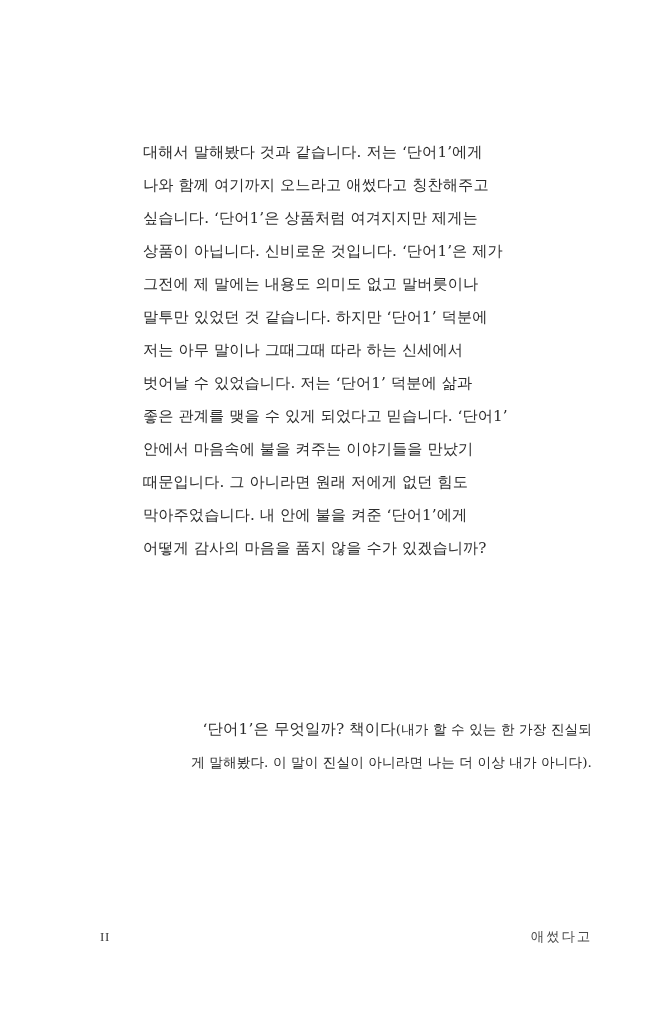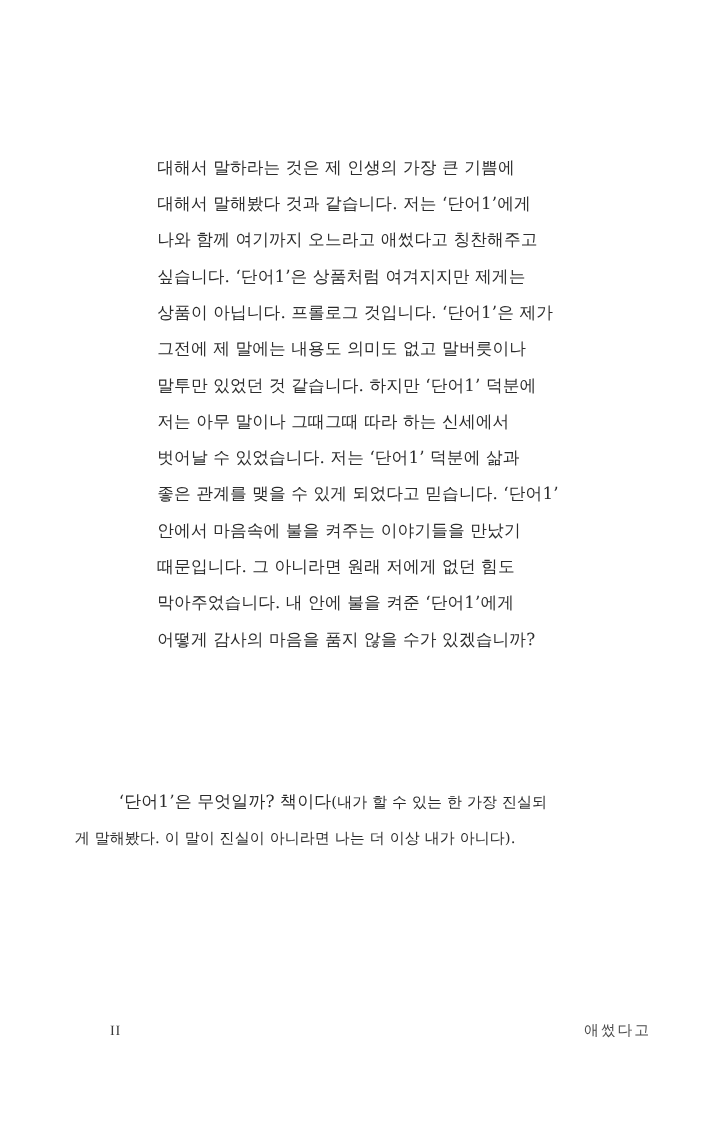--- a/index.html
+++ b/index.html
@@ -46,20 +46,21 @@
     top: 713px;
     width: 524px;
   }
   .body-line {
     font-size: 15.4px;
     line-height: 33px;
     height: 33px;
     white-space: nowrap;
     letter-spacing: 0.1px;
     color: #2b2b2b;
+    text-align: right;
   }
   .body-line.first {
     padding-left: 40px;
   }
   .small-paren {
     font-size: 13.6px;
   }
 
   
   .footer {
@@ -84,25 +85,24 @@
     letter-spacing: 1.8px;
     color: #4a4a4a;
   }
 </style>
 </head>
 <body>
 
 <div id="page">
 
   <div class="quote-block">
-    <div class="quote-line">대해서 말하라는 것은 제 인생의 가장 큰 기쁨에</div>
     <div class="quote-line">대해서 말해봤다 것과 같습니다. 저는 ‘단어1’에게</div>
     <div class="quote-line">나와 함께 여기까지 오느라고 애썼다고 칭찬해주고</div>
     <div class="quote-line">싶습니다. ‘단어1’은 상품처럼 여겨지지만 제게는</div>
-    <div class="quote-line">상품이 아닙니다. 프롤로그 것입니다. ‘단어1’은 제가</div>
+    <div class="quote-line">상품이 아닙니다. 신비로운 것입니다. ‘단어1’은 제가</div>
     <div class="quote-line">그전에 제 말에는 내용도 의미도 없고 말버릇이나</div>
     <div class="quote-line">말투만 있었던 것 같습니다. 하지만 ‘단어1’ 덕분에</div>
     <div class="quote-line">저는 아무 말이나 그때그때 따라 하는 신세에서</div>
     <div class="quote-line">벗어날 수 있었습니다. 저는 ‘단어1’ 덕분에 삶과</div>
     <div class="quote-line">좋은 관계를 맺을 수 있게 되었다고 믿습니다. ‘단어1’</div>
     <div class="quote-line">안에서 마음속에 불을 켜주는 이야기들을 만났기</div>
     <div class="quote-line">때문입니다. 그 아니라면 원래 저에게 없던 힘도</div>
     <div class="quote-line">막아주었습니다. 내 안에 불을 켜준 ‘단어1’에게</div>
     <div class="quote-line">어떻게 감사의 마음을 품지 않을 수가 있겠습니까?</div>
   </div>

